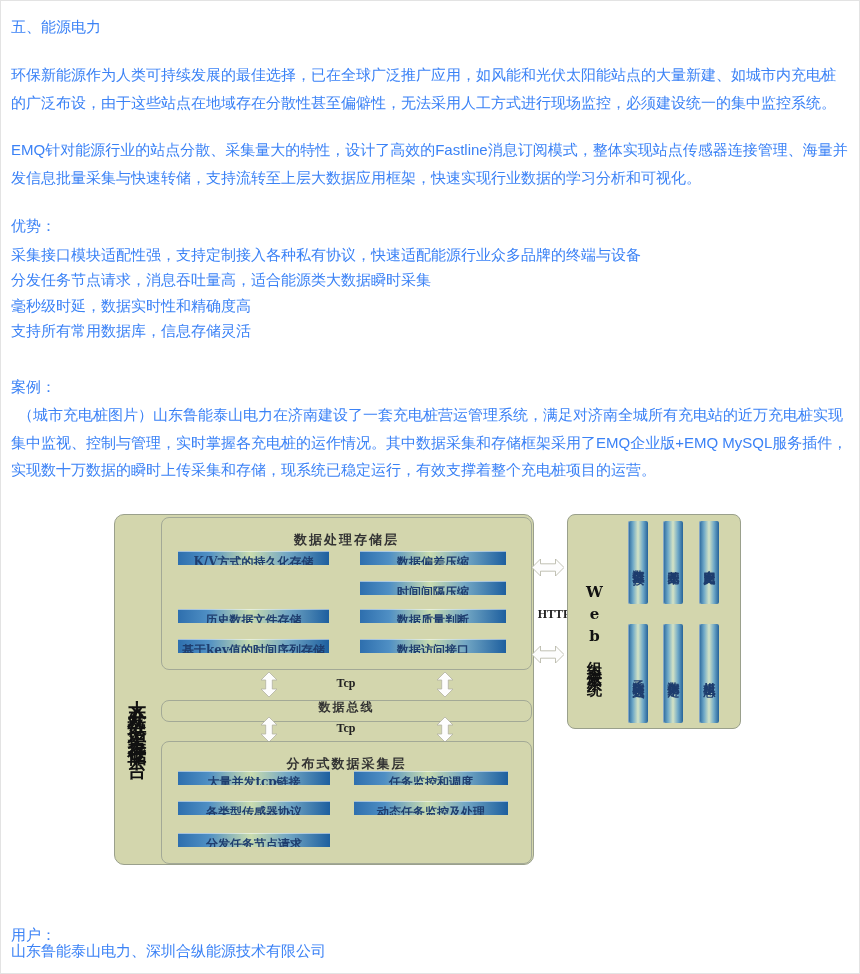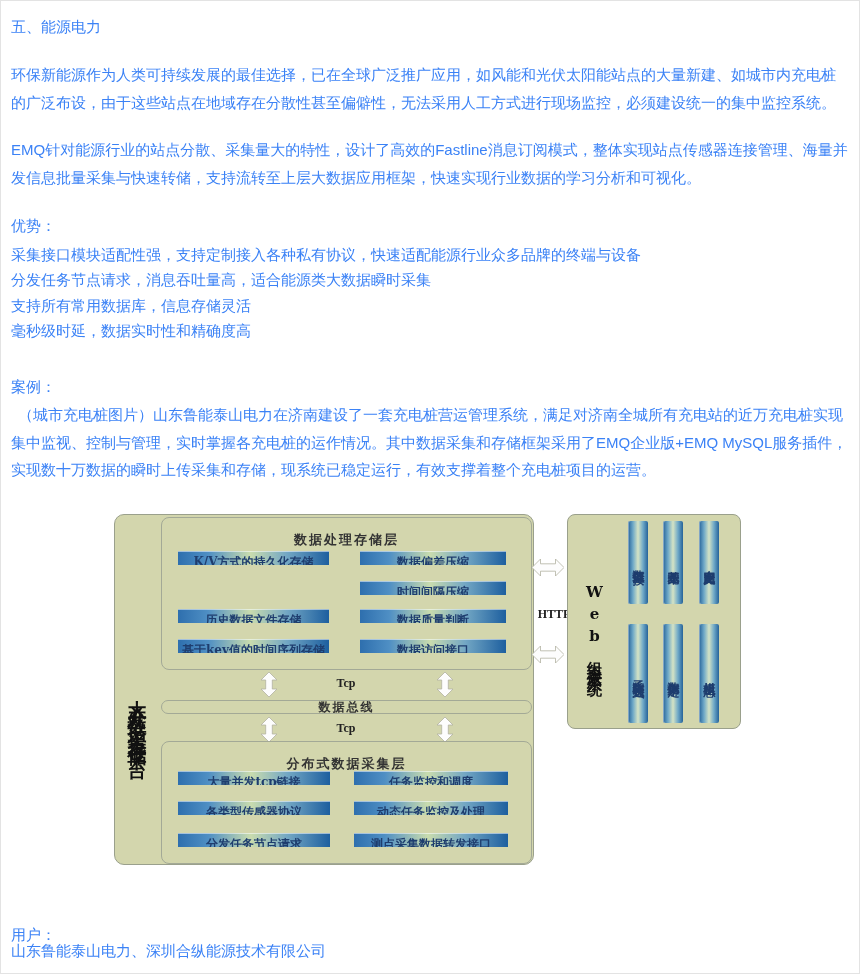--- a/index.html
+++ b/index.html
@@ -23,41 +23,41 @@
         background:linear-gradient(90deg,#2e6fae 0%,#4f8fc4 20%,#c9dcae 48%,#73a7c4 72%,#1d5f9f 100%);
         box-shadow:inset 0 1px 0 rgba(255,255,255,.55);
         color:#1e3d6e;font-size:12px;font-weight:bold;text-align:center;line-height:23px;
         white-space:nowrap;overflow:hidden;}
   .vbar{position:absolute;width:20px;border-radius:2px;
         background:linear-gradient(90deg,#266399 0%,#6fa9c8 25%,#d5e3c4 50%,#6fa9c8 75%,#266399 100%);
         box-shadow:inset 1px 0 0 rgba(255,255,255,.4);
         display:flex;align-items:center;justify-content:center;
         writing-mode:vertical-rl;text-orientation:upright;
         color:#1e3d6e;font-size:12px;font-weight:bold;letter-spacing:1px;}
-  .busbar{position:absolute;left:47px;top:187px;width:371px;height:14px;background:#d3d6ad;
+  .busbar{position:absolute;left:47px;top:187px;width:371px;height:22px;background:#d3d6ad;
           border:1px solid #a3a996;border-radius:8px;box-sizing:border-box;
           text-align:center;font-size:12px;font-weight:bold;color:#333;line-height:13px;letter-spacing:2px;}
   .proto{position:absolute;font-family:Liberation Serif, serif;font-weight:bold;
          font-size:12px;color:#222;text-align:center;width:64px;}
   .arrow{position:absolute;}
 </style>
 </head>
 <body>
 
 <div class="page">
 
   <div class="txt" style="top:12px">五、能源电力</div>
   <div class="txt" style="top:60px">环保新能源作为人类可持续发展的最佳选择，已在全球广泛推广应用，如风能和光伏太阳能站点的大量新建、如城市内充电桩的广泛布设，由于这些站点在地域存在分散性甚至偏僻性，无法采用人工方式进行现场监控，必须建设统一的集中监控系统。</div>
   <div class="txt" style="top:135px">EMQ针对能源行业的站点分散、采集量大的特性，设计了高效的Fastline消息订阅模式，整体实现站点传感器连接管理、海量并发信息批量采集与快速转储，支持流转至上层大数据应用框架，快速实现行业数据的学习分析和可视化。</div>
   <div class="txt" style="top:211px">优势：</div>
   <div class="txt lines" style="top:241px">
     <div>采集接口模块适配性强，支持定制接入各种私有协议，快速适配能源行业众多品牌的终端与设备</div>
     <div>分发任务节点请求，消息吞吐量高，适合能源类大数据瞬时采集</div>
+    <div>毫秒级时延，数据实时性和精确度高</div>
     <div>支持所有常用数据库，信息存储灵活</div>
-    <div>毫秒级时延，数据实时性和精确度高</div>
   </div>
   <div class="txt" style="top:372px">案例：</div>
   <div class="txt indent" style="top:400px">（城市充电桩图片）山东鲁能泰山电力在济南建设了一套充电桩营运管理系统，满足对济南全城所有充电站的近万充电桩实现集中监视、控制与管理，实时掌握各充电桩的运作情况。其中数据采集和存储框架采用了EMQ企业版+EMQ MySQL服务插件，实现数十万数据的瞬时上传采集和存储，现系统已稳定运行，有效支撑着整个充电桩项目的运营。</div>
 
   <div class="diagram">
 
     <div class="obox" style="left:0;top:1px;width:420px;height:351px"></div>
     <div class="vlabel platform-label">大并发数据采集存储平台</div>
 
     <div class="ibox" style="left:47px;top:4px;width:371px;height:153px">
@@ -90,21 +90,20 @@
     <div class="proto" style="left:200px;top:208px">Tcp</div>
 
     <div class="ibox" style="left:47px;top:228px;width:371px;height:123px">
       <div class="layer-title">分布式数据采集层</div>
     </div>
     <div class="hbar" style="left:64px;top:258px;width:152px">大量并发tcp链接</div>
     <div class="hbar" style="left:64px;top:288px;width:152px">各类型传感器协议</div>
     <div class="hbar" style="left:64px;top:320px;width:152px">分发任务节点请求</div>
     <div class="hbar" style="left:240px;top:258px;width:154px">任务监控和调度</div>
     <div class="hbar" style="left:240px;top:288px;width:154px">动态任务监控及处理</div>
-    <div class="hbar" style="left:240px;top:320px;width:154px">测点采集数据转发接口</div>
 
     <svg class="arrow" style="left:418px;top:46px" width="32" height="17" viewBox="0 0 32 17">
         <path d="M0 8.5 L8.5 0 V4.8 H23.5 V0 L32 8.5 L23.5 17 V12.2 H8.5 V17 Z" fill="#fdfdfd" stroke="#b2b2a2" stroke-width="0.8"></path>
       </svg>
     <svg class="arrow" style="left:418px;top:133px" width="32" height="17" viewBox="0 0 32 17">
         <path d="M0 8.5 L8.5 0 V4.8 H23.5 V0 L32 8.5 L23.5 17 V12.2 H8.5 V17 Z" fill="#fdfdfd" stroke="#b2b2a2" stroke-width="0.8"></path>
       </svg>
     <div class="proto" style="left:408px;top:94px">HTTP</div>
 
     <div class="obox" style="left:453px;top:1px;width:174px;height:215px;border-radius:8px"></div>

